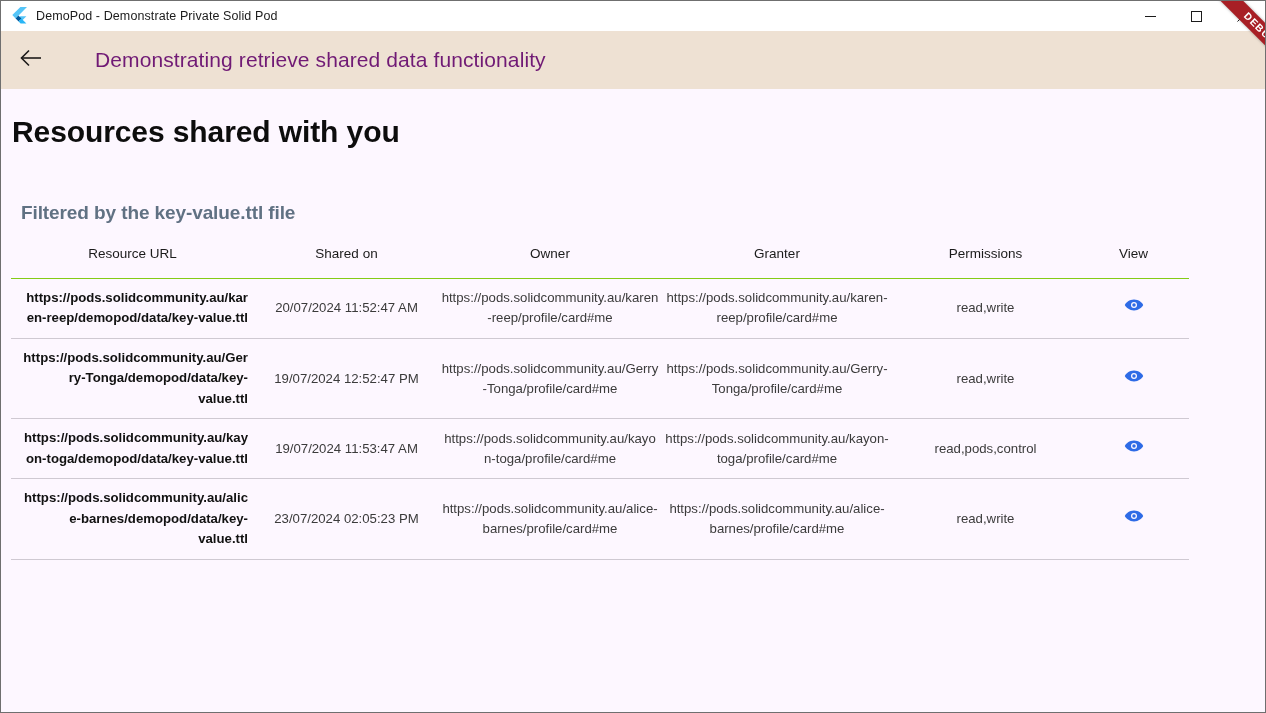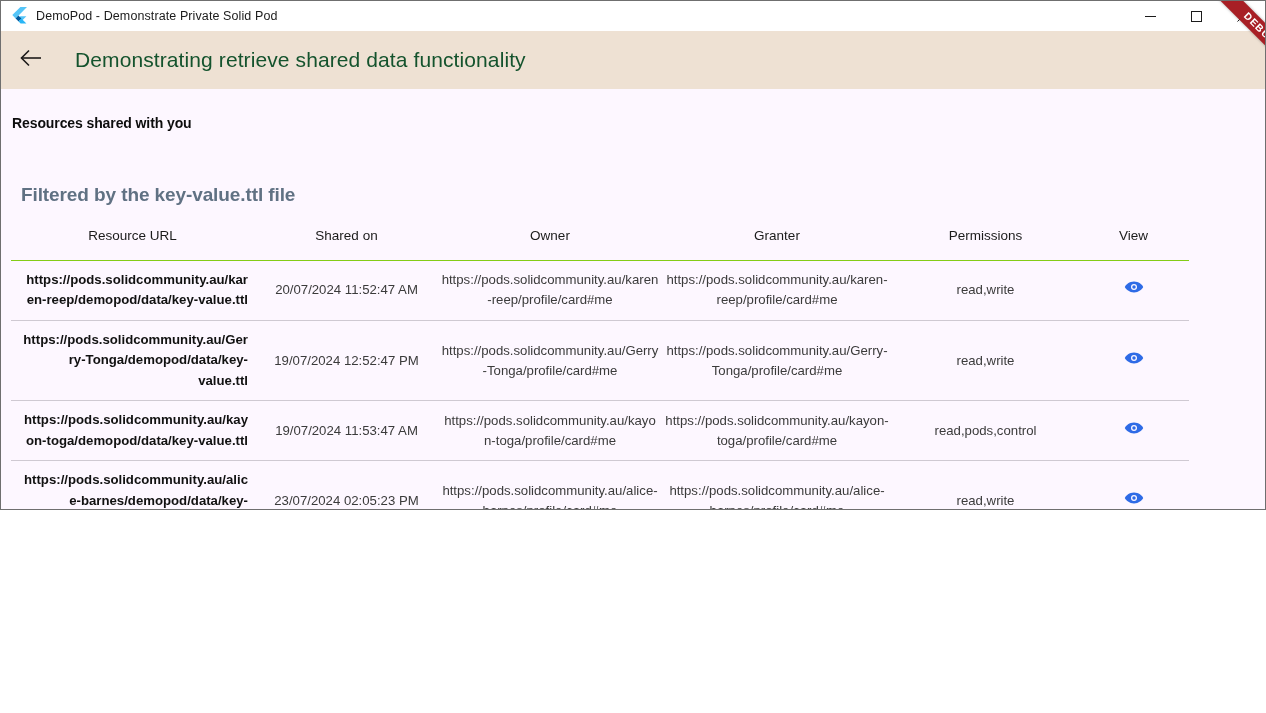--- a/index.html
+++ b/index.html
@@ -10,21 +10,21 @@
   body {
     width: 1266px;
     height: 713px;
     font-family: "Liberation Sans", sans-serif;
     overflow: hidden;
   }
 
   .window {
     position: relative;
     width: 1266px;
-    height: 510px;
+    height: 713px;
     box-sizing: border-box;
     border: 1px solid #6f6f6f;
     background: #fdf7ff;
     display: flex;
     flex-direction: column;
     overflow: hidden;
   }
 
   
   .titlebar {
@@ -82,23 +82,23 @@
     width: 44px;
     height: 44px;
     margin-left: 8px;
     display: flex;
     align-items: center;
     justify-content: center;
     border-radius: 50%;
     flex: none;
   }
   .appbar-title {
-    margin-left: 22px;
+    margin-left: 42px;
     font-size: 21px;
-    color: #14532d;
+    color: #701a75;
     font-weight: 400;
     letter-spacing: 0.1px;
   }
 
   
   .debug-ribbon {
     position: absolute;
     top: 0;
     right: 0;
     width: 92px;
@@ -126,21 +126,21 @@
 
   
   .content {
     flex: 1;
     background: #fdf7ff;
     position: relative;
     overflow: hidden;
   }
   .page-title {
     margin: 26px 0 14px 11px;
-    font-size: 14px;
+    font-size: 30px;
     font-weight: bold;
     color: #0d0d0d;
     letter-spacing: -0.1px;
   }
   .filter-note {
     margin: 53px 0 0 20px;
     font-size: 19px;
     font-weight: bold;
     color: #607183;
     letter-spacing: -0.1px;

